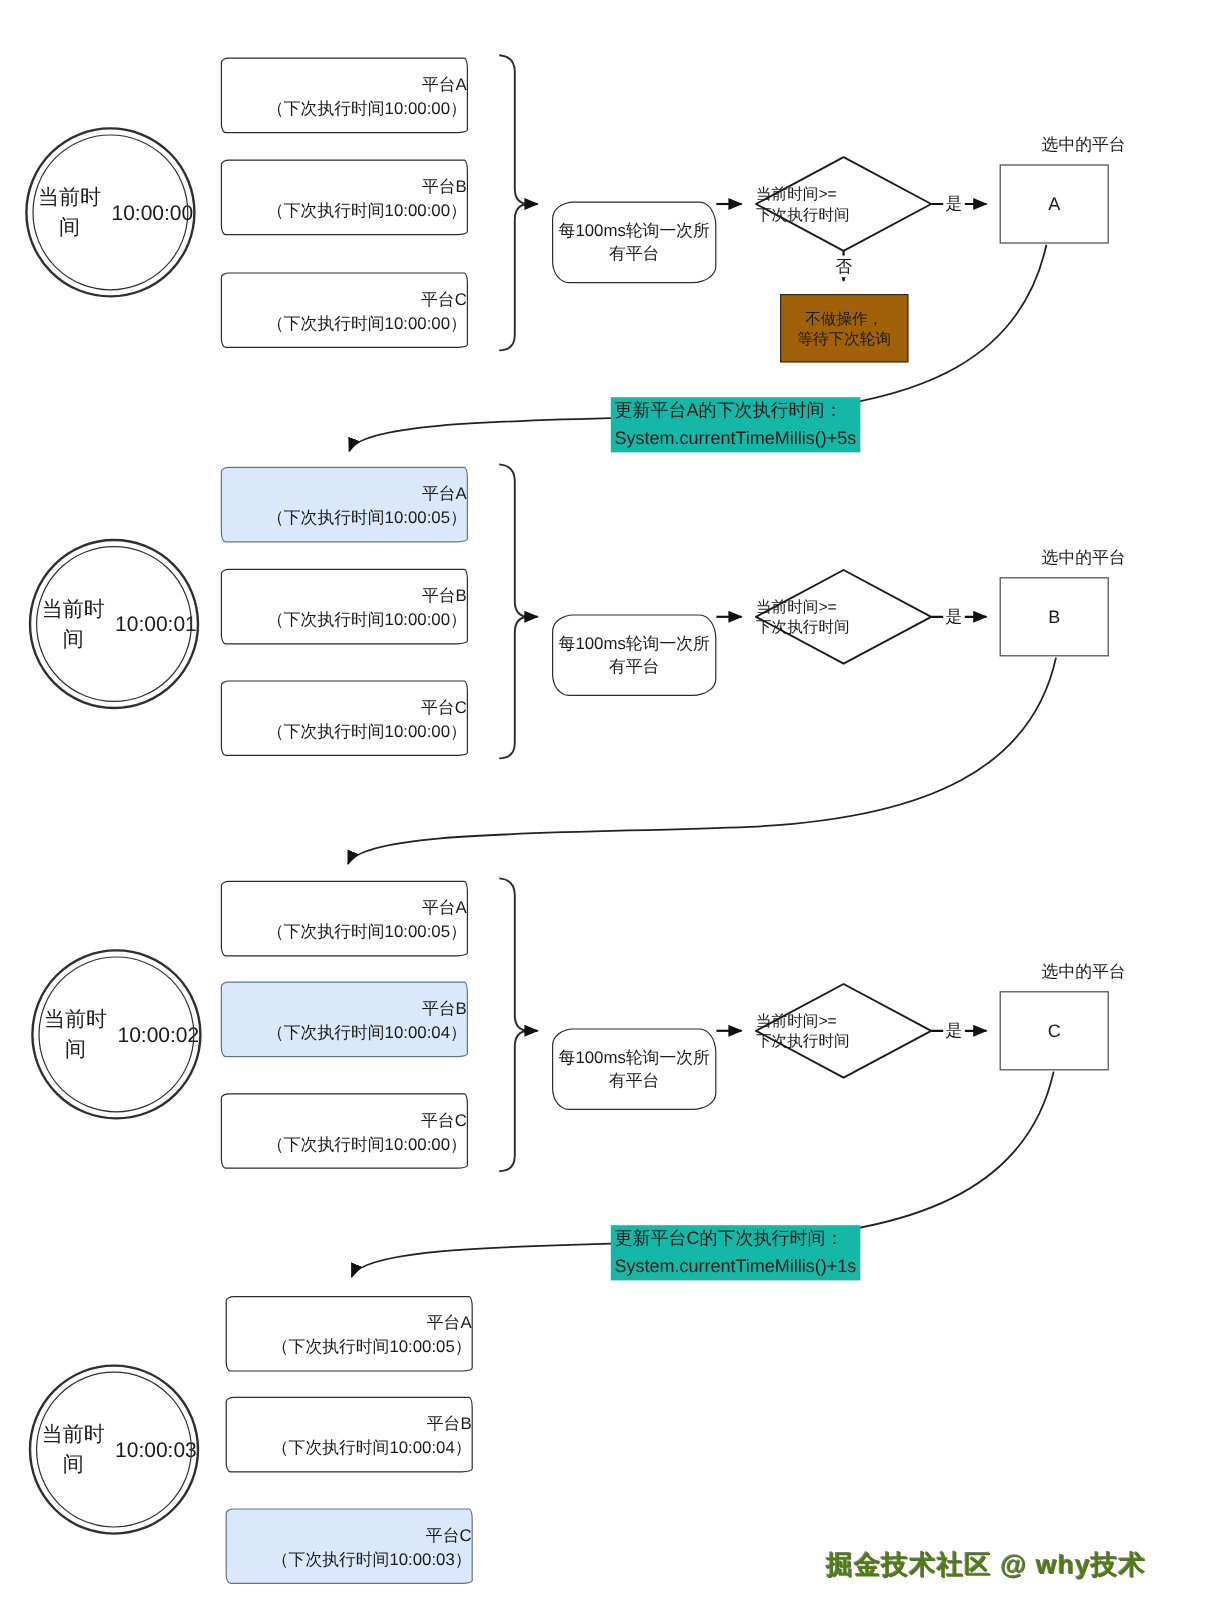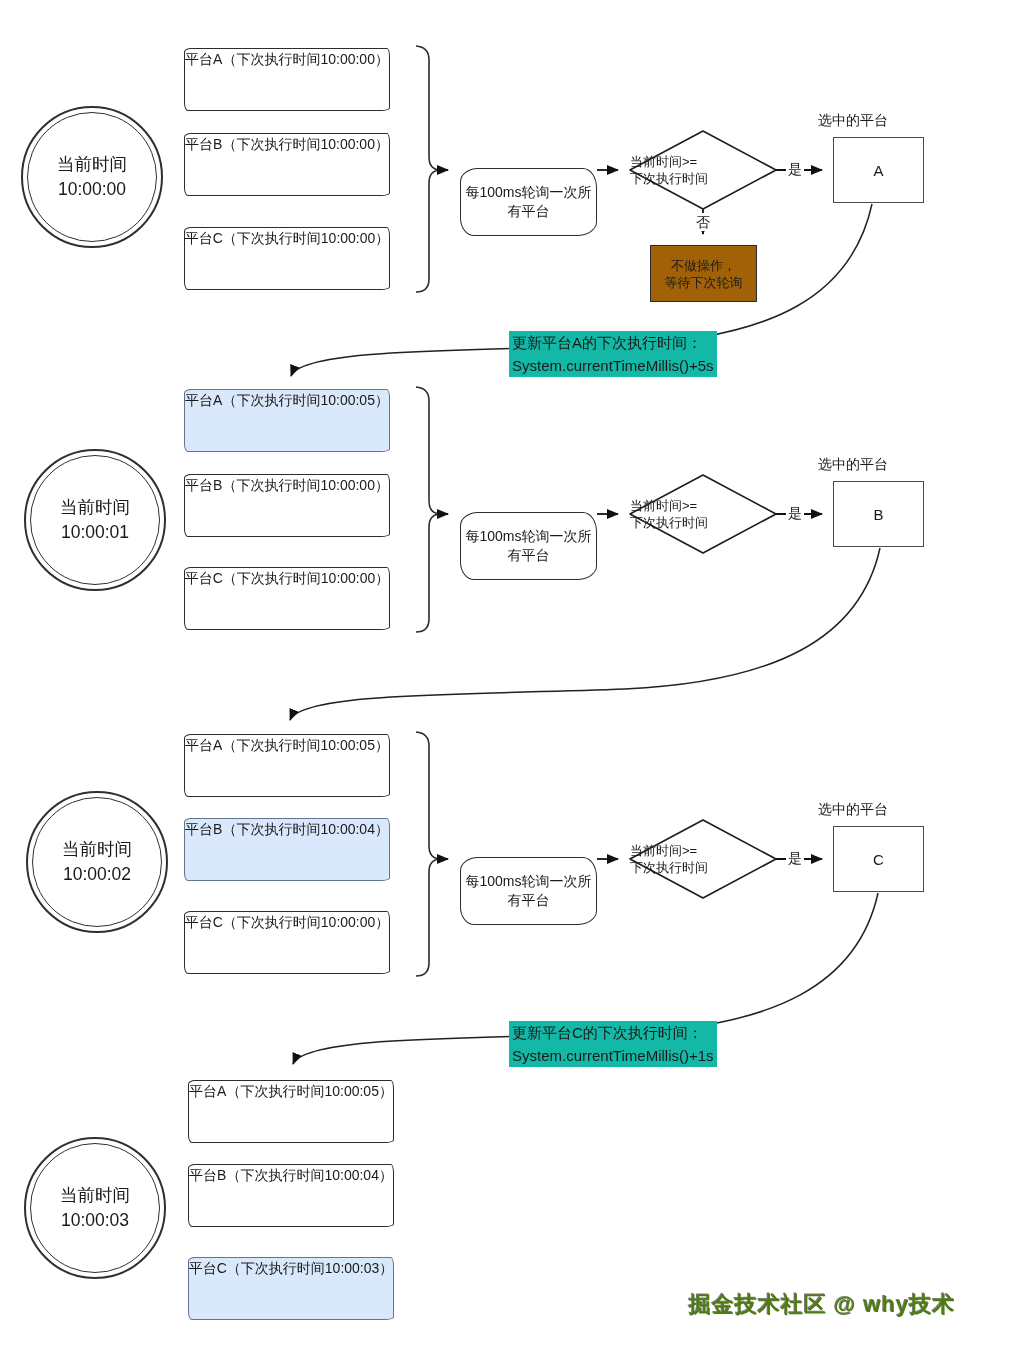--- a/index.html
+++ b/index.html
@@ -4,29 +4,29 @@
 <style>
   html,body { margin:0; padding:0; background:#fff; }
   .canvas {
     position:relative; width:1009px; height:1353px; background:#ffffff;
     font-family:"Liberation Sans", sans-serif; color:#1a1a1a; overflow:hidden;
   }
   .wires { position:absolute; left:0; top:0; width:1009px; height:1353px; }
 
   .clock {
     position:absolute; width:142px; height:142px; border:2px solid #2f2f2f;
-    border-radius:50%; display:flex; flex-direction:column; align-items:center;
+    border-radius:50%; display:flex; flex-direction:row; align-items:center;
     justify-content:center; background:#fff; box-sizing:border-box;
   }
   .clock::before { content:""; position:absolute; inset:4px; border:1.6px solid #2f2f2f; border-radius:50%; }
   .clock div { font-size:17.5px; line-height:25px; text-align:center; }
 
   .pbox {
     position:absolute; width:206px; height:63px; border:1.6px solid #2c2c2c; background:#fff;
-    display:flex; align-items:flex-start; justify-content:center;
+    display:flex; flex-direction:column; align-items:flex-end; justify-content:center;
     border-radius:7px 3px 9px 4px / 4px 9px 3px 8px; box-sizing:border-box;
   }
   .pbox.hl { background:#dae8fc; border-color:#64748f; }
   .pbox div { font-size:14px; line-height:20px; white-space:nowrap; }
 
   .poll {
     position:absolute; width:137px; height:68px; border:1.7px solid #2c2c2c; background:#fff;
     border-radius:18px 14px 20px 14px / 14px 20px 14px 18px;
     display:flex; flex-direction:column; align-items:center; justify-content:center; box-sizing:border-box;margin-top:32px;
   }
@@ -37,21 +37,21 @@
 
   .edge-lbl { position:absolute; font-size:14px; background:#fff; padding:0 2px; line-height:18px; }
 
   .noop {
     position:absolute; left:650px; top:245px; width:107px; height:57px;
     border:1.7px solid #2c2c2c; background:#a16207; box-sizing:border-box;
     display:flex; flex-direction:column; align-items:center; justify-content:center;
   }
   .noop div { font-size:13px; line-height:17px; white-space:nowrap; }
 
-  .sel-caption { position:absolute; width:120px; text-align:left; font-size:14px; }
+  .sel-caption { position:absolute; width:120px; text-align:right; font-size:14px; }
   .selbox {
     position:absolute; width:91px; height:66px; border:1.8px solid #4a4a4a; background:#fff;
     display:flex; align-items:center; justify-content:center; font-size:15px; box-sizing:border-box;
   }
 
   .update { position:absolute; left:509px; background:#14b8a6; padding:0 3px; }
   .update div { font-size:15px; line-height:23px; white-space:nowrap; }
 
   .watermark {
     position:absolute; left:689px; top:1290px; font-size:22px; font-weight:bold;

